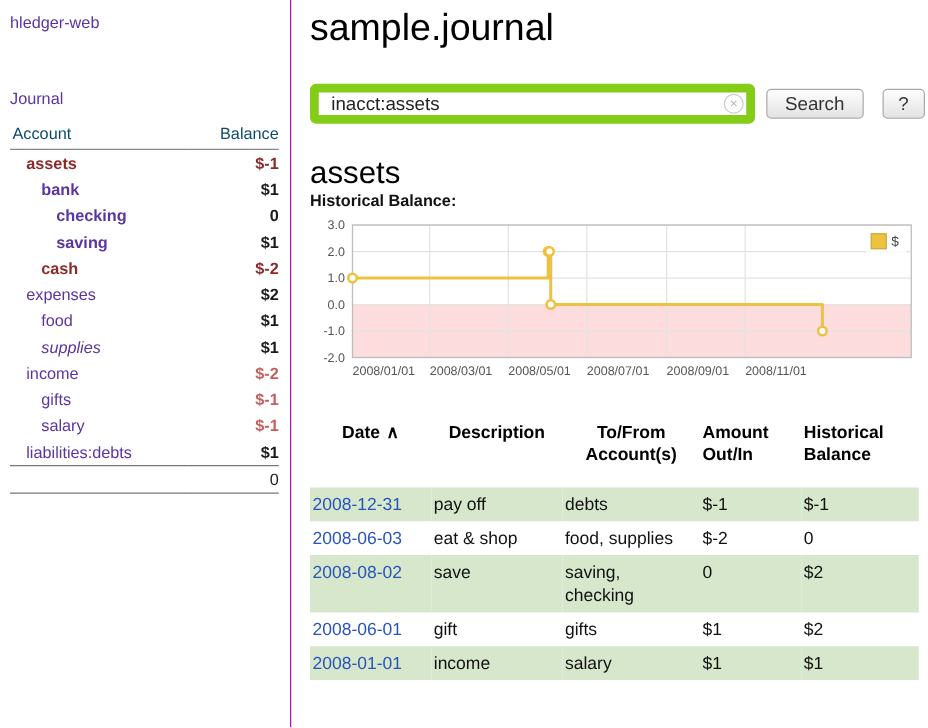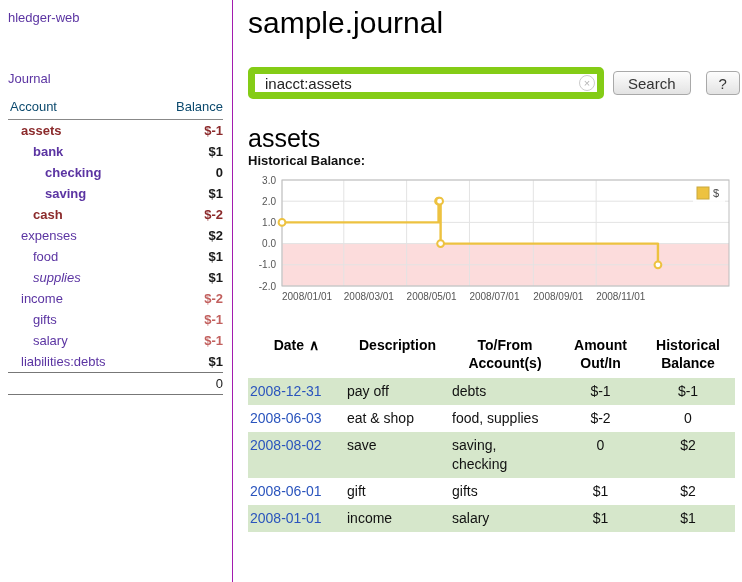--- a/index.html
+++ b/index.html
@@ -36,22 +36,22 @@
               border-radius:50%;color:#b5b5b5;font-size:11px;line-height:14px;text-align:center;cursor:pointer}
   .btn{margin-left:9px;height:24px;padding:0 14px;font-size:15px;font-family:inherit;color:#333;
        background:linear-gradient(#fdfdfd,#e3e3e3);border:1px solid #a9a9a9;border-radius:4px;cursor:pointer}
   .btn-help{margin-left:15px;padding:0 12px}
   .account-heading{font-size:25px;font-weight:400;margin:25px 0 0;color:#000}
   .chart-title{font-weight:700;font-size:13px;}
   .chart-wrap{margin-top:6px}
 
   
   .register{border-collapse:collapse;margin-top:15px;font-size:14px;width:487px;table-layout:fixed}
-  .register th{font-weight:700;vertical-align:top;padding:2px 2px 6px 2px;line-height:1.3;color:#000}
-  .register th.right,.register td.num{text-align:center}
+  .register th{font-weight:700;vertical-align:top;padding:2px 2px 18px 2px;line-height:1.3;color:#000}
+  .register th.right,.register td.num{text-align:left}
   .register td{padding:4px 2px;vertical-align:top;line-height:1.35;color:#111}
   tr.shade{background:var(--row-green)}
   .datelink{color:var(--link-blue)}
   .neg{color:var(--neg-red)}
   .sort{font-weight:700;margin-left:5px;color:#000}
   svg text{font-family:"Liberation Sans",sans-serif}
 </style>
 </head>
 <body>
 

